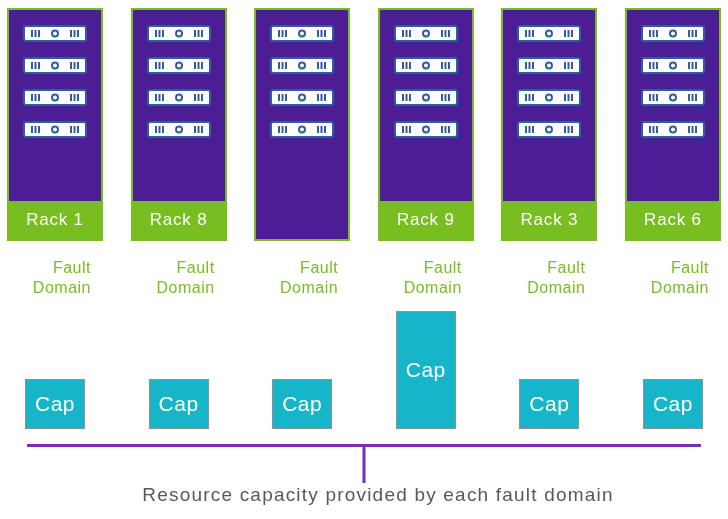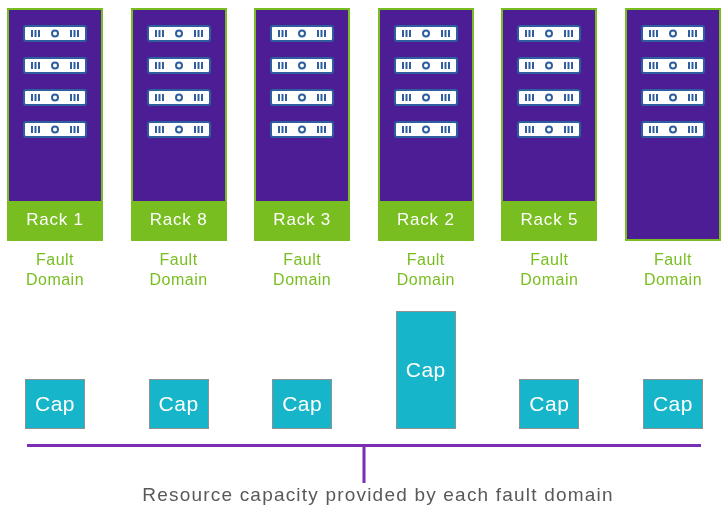--- a/index.html
+++ b/index.html
@@ -45,23 +45,23 @@
   .server .bar{fill:var(--blue);}
   .server .led{fill:none;stroke:var(--blue);stroke-width:2;}
   .rack-label{
     width:100%;height:38px;flex:none;
     background:var(--green);
     color:#ffffff;
     display:flex;align-items:center;justify-content:center;
     font-size:17px;letter-spacing:0.8px;
   }
   .fault-label{
-    margin-top:9px;
+    margin-top:17px;
     width:72px;
-    text-align:center;
+    text-align:right;
     color:var(--green);
     font-size:16px;line-height:20px;
     letter-spacing:0.5px;
   }
   .cap{
     margin-top:auto;
     width:60px;
     background:var(--cyan);
     border:1px solid var(--cap-border);
     display:flex;align-items:center;justify-content:center;
@@ -241,20 +241,129 @@
     <rect class="frame" x="1" y="1" width="62" height="15" rx="2"></rect>
     <rect class="bar" x="8" y="5" width="2" height="7"></rect>
     <rect class="bar" x="11.5" y="5" width="2" height="7"></rect>
     <rect class="bar" x="15" y="5" width="2" height="7"></rect>
     <circle class="led" cx="32" cy="8.5" r="3"></circle>
     <rect class="bar" x="47" y="5" width="2" height="7"></rect>
     <rect class="bar" x="50.5" y="5" width="2" height="7"></rect>
     <rect class="bar" x="54" y="5" width="2" height="7"></rect>
   </svg>
 </div>
+    </div>
+    <div class="fault-label">Fault Domain</div>
+    <div class="cap" style="height: 50px;">
+      <span class="cap-label">Cap</span>
+    </div>
+  </div>
+
+  <div class="column">
+    <div class="rack">
+      <div class="servers">
+  <svg class="server" width="64" height="17" viewBox="0 0 64 17" aria-hidden="true">
+    <rect class="frame" x="1" y="1" width="62" height="15" rx="2"></rect>
+    <rect class="bar" x="8" y="5" width="2" height="7"></rect>
+    <rect class="bar" x="11.5" y="5" width="2" height="7"></rect>
+    <rect class="bar" x="15" y="5" width="2" height="7"></rect>
+    <circle class="led" cx="32" cy="8.5" r="3"></circle>
+    <rect class="bar" x="47" y="5" width="2" height="7"></rect>
+    <rect class="bar" x="50.5" y="5" width="2" height="7"></rect>
+    <rect class="bar" x="54" y="5" width="2" height="7"></rect>
+  </svg>
+
+  <svg class="server" width="64" height="17" viewBox="0 0 64 17" aria-hidden="true">
+    <rect class="frame" x="1" y="1" width="62" height="15" rx="2"></rect>
+    <rect class="bar" x="8" y="5" width="2" height="7"></rect>
+    <rect class="bar" x="11.5" y="5" width="2" height="7"></rect>
+    <rect class="bar" x="15" y="5" width="2" height="7"></rect>
+    <circle class="led" cx="32" cy="8.5" r="3"></circle>
+    <rect class="bar" x="47" y="5" width="2" height="7"></rect>
+    <rect class="bar" x="50.5" y="5" width="2" height="7"></rect>
+    <rect class="bar" x="54" y="5" width="2" height="7"></rect>
+  </svg>
+
+  <svg class="server" width="64" height="17" viewBox="0 0 64 17" aria-hidden="true">
+    <rect class="frame" x="1" y="1" width="62" height="15" rx="2"></rect>
+    <rect class="bar" x="8" y="5" width="2" height="7"></rect>
+    <rect class="bar" x="11.5" y="5" width="2" height="7"></rect>
+    <rect class="bar" x="15" y="5" width="2" height="7"></rect>
+    <circle class="led" cx="32" cy="8.5" r="3"></circle>
+    <rect class="bar" x="47" y="5" width="2" height="7"></rect>
+    <rect class="bar" x="50.5" y="5" width="2" height="7"></rect>
+    <rect class="bar" x="54" y="5" width="2" height="7"></rect>
+  </svg>
+
+  <svg class="server" width="64" height="17" viewBox="0 0 64 17" aria-hidden="true">
+    <rect class="frame" x="1" y="1" width="62" height="15" rx="2"></rect>
+    <rect class="bar" x="8" y="5" width="2" height="7"></rect>
+    <rect class="bar" x="11.5" y="5" width="2" height="7"></rect>
+    <rect class="bar" x="15" y="5" width="2" height="7"></rect>
+    <circle class="led" cx="32" cy="8.5" r="3"></circle>
+    <rect class="bar" x="47" y="5" width="2" height="7"></rect>
+    <rect class="bar" x="50.5" y="5" width="2" height="7"></rect>
+    <rect class="bar" x="54" y="5" width="2" height="7"></rect>
+  </svg>
+</div>
+      <div class="rack-label">Rack 9</div>
+    </div>
+    <div class="fault-label">Fault Domain</div>
+    <div class="cap" style="height: 118px;">
+      <span class="cap-label">Cap</span>
+    </div>
+  </div>
+
+  <div class="column">
+    <div class="rack">
+      <div class="servers">
+  <svg class="server" width="64" height="17" viewBox="0 0 64 17" aria-hidden="true">
+    <rect class="frame" x="1" y="1" width="62" height="15" rx="2"></rect>
+    <rect class="bar" x="8" y="5" width="2" height="7"></rect>
+    <rect class="bar" x="11.5" y="5" width="2" height="7"></rect>
+    <rect class="bar" x="15" y="5" width="2" height="7"></rect>
+    <circle class="led" cx="32" cy="8.5" r="3"></circle>
+    <rect class="bar" x="47" y="5" width="2" height="7"></rect>
+    <rect class="bar" x="50.5" y="5" width="2" height="7"></rect>
+    <rect class="bar" x="54" y="5" width="2" height="7"></rect>
+  </svg>
+
+  <svg class="server" width="64" height="17" viewBox="0 0 64 17" aria-hidden="true">
+    <rect class="frame" x="1" y="1" width="62" height="15" rx="2"></rect>
+    <rect class="bar" x="8" y="5" width="2" height="7"></rect>
+    <rect class="bar" x="11.5" y="5" width="2" height="7"></rect>
+    <rect class="bar" x="15" y="5" width="2" height="7"></rect>
+    <circle class="led" cx="32" cy="8.5" r="3"></circle>
+    <rect class="bar" x="47" y="5" width="2" height="7"></rect>
+    <rect class="bar" x="50.5" y="5" width="2" height="7"></rect>
+    <rect class="bar" x="54" y="5" width="2" height="7"></rect>
+  </svg>
+
+  <svg class="server" width="64" height="17" viewBox="0 0 64 17" aria-hidden="true">
+    <rect class="frame" x="1" y="1" width="62" height="15" rx="2"></rect>
+    <rect class="bar" x="8" y="5" width="2" height="7"></rect>
+    <rect class="bar" x="11.5" y="5" width="2" height="7"></rect>
+    <rect class="bar" x="15" y="5" width="2" height="7"></rect>
+    <circle class="led" cx="32" cy="8.5" r="3"></circle>
+    <rect class="bar" x="47" y="5" width="2" height="7"></rect>
+    <rect class="bar" x="50.5" y="5" width="2" height="7"></rect>
+    <rect class="bar" x="54" y="5" width="2" height="7"></rect>
+  </svg>
+
+  <svg class="server" width="64" height="17" viewBox="0 0 64 17" aria-hidden="true">
+    <rect class="frame" x="1" y="1" width="62" height="15" rx="2"></rect>
+    <rect class="bar" x="8" y="5" width="2" height="7"></rect>
+    <rect class="bar" x="11.5" y="5" width="2" height="7"></rect>
+    <rect class="bar" x="15" y="5" width="2" height="7"></rect>
+    <circle class="led" cx="32" cy="8.5" r="3"></circle>
+    <rect class="bar" x="47" y="5" width="2" height="7"></rect>
+    <rect class="bar" x="50.5" y="5" width="2" height="7"></rect>
+    <rect class="bar" x="54" y="5" width="2" height="7"></rect>
+  </svg>
+</div>
       <div class="rack-label">Rack 3</div>
     </div>
     <div class="fault-label">Fault Domain</div>
     <div class="cap" style="height: 50px;">
       <span class="cap-label">Cap</span>
     </div>
   </div>
 
   <div class="column">
     <div class="rack">
@@ -296,130 +405,21 @@
     <rect class="frame" x="1" y="1" width="62" height="15" rx="2"></rect>
     <rect class="bar" x="8" y="5" width="2" height="7"></rect>
     <rect class="bar" x="11.5" y="5" width="2" height="7"></rect>
     <rect class="bar" x="15" y="5" width="2" height="7"></rect>
     <circle class="led" cx="32" cy="8.5" r="3"></circle>
     <rect class="bar" x="47" y="5" width="2" height="7"></rect>
     <rect class="bar" x="50.5" y="5" width="2" height="7"></rect>
     <rect class="bar" x="54" y="5" width="2" height="7"></rect>
   </svg>
 </div>
-      <div class="rack-label">Rack 2</div>
-    </div>
-    <div class="fault-label">Fault Domain</div>
-    <div class="cap" style="height: 118px;">
-      <span class="cap-label">Cap</span>
-    </div>
-  </div>
-
-  <div class="column">
-    <div class="rack">
-      <div class="servers">
-  <svg class="server" width="64" height="17" viewBox="0 0 64 17" aria-hidden="true">
-    <rect class="frame" x="1" y="1" width="62" height="15" rx="2"></rect>
-    <rect class="bar" x="8" y="5" width="2" height="7"></rect>
-    <rect class="bar" x="11.5" y="5" width="2" height="7"></rect>
-    <rect class="bar" x="15" y="5" width="2" height="7"></rect>
-    <circle class="led" cx="32" cy="8.5" r="3"></circle>
-    <rect class="bar" x="47" y="5" width="2" height="7"></rect>
-    <rect class="bar" x="50.5" y="5" width="2" height="7"></rect>
-    <rect class="bar" x="54" y="5" width="2" height="7"></rect>
-  </svg>
-
-  <svg class="server" width="64" height="17" viewBox="0 0 64 17" aria-hidden="true">
-    <rect class="frame" x="1" y="1" width="62" height="15" rx="2"></rect>
-    <rect class="bar" x="8" y="5" width="2" height="7"></rect>
-    <rect class="bar" x="11.5" y="5" width="2" height="7"></rect>
-    <rect class="bar" x="15" y="5" width="2" height="7"></rect>
-    <circle class="led" cx="32" cy="8.5" r="3"></circle>
-    <rect class="bar" x="47" y="5" width="2" height="7"></rect>
-    <rect class="bar" x="50.5" y="5" width="2" height="7"></rect>
-    <rect class="bar" x="54" y="5" width="2" height="7"></rect>
-  </svg>
-
-  <svg class="server" width="64" height="17" viewBox="0 0 64 17" aria-hidden="true">
-    <rect class="frame" x="1" y="1" width="62" height="15" rx="2"></rect>
-    <rect class="bar" x="8" y="5" width="2" height="7"></rect>
-    <rect class="bar" x="11.5" y="5" width="2" height="7"></rect>
-    <rect class="bar" x="15" y="5" width="2" height="7"></rect>
-    <circle class="led" cx="32" cy="8.5" r="3"></circle>
-    <rect class="bar" x="47" y="5" width="2" height="7"></rect>
-    <rect class="bar" x="50.5" y="5" width="2" height="7"></rect>
-    <rect class="bar" x="54" y="5" width="2" height="7"></rect>
-  </svg>
-
-  <svg class="server" width="64" height="17" viewBox="0 0 64 17" aria-hidden="true">
-    <rect class="frame" x="1" y="1" width="62" height="15" rx="2"></rect>
-    <rect class="bar" x="8" y="5" width="2" height="7"></rect>
-    <rect class="bar" x="11.5" y="5" width="2" height="7"></rect>
-    <rect class="bar" x="15" y="5" width="2" height="7"></rect>
-    <circle class="led" cx="32" cy="8.5" r="3"></circle>
-    <rect class="bar" x="47" y="5" width="2" height="7"></rect>
-    <rect class="bar" x="50.5" y="5" width="2" height="7"></rect>
-    <rect class="bar" x="54" y="5" width="2" height="7"></rect>
-  </svg>
-</div>
-      <div class="rack-label">Rack 5</div>
-    </div>
-    <div class="fault-label">Fault Domain</div>
-    <div class="cap" style="height: 50px;">
-      <span class="cap-label">Cap</span>
-    </div>
-  </div>
-
-  <div class="column">
-    <div class="rack">
-      <div class="servers">
-  <svg class="server" width="64" height="17" viewBox="0 0 64 17" aria-hidden="true">
-    <rect class="frame" x="1" y="1" width="62" height="15" rx="2"></rect>
-    <rect class="bar" x="8" y="5" width="2" height="7"></rect>
-    <rect class="bar" x="11.5" y="5" width="2" height="7"></rect>
-    <rect class="bar" x="15" y="5" width="2" height="7"></rect>
-    <circle class="led" cx="32" cy="8.5" r="3"></circle>
-    <rect class="bar" x="47" y="5" width="2" height="7"></rect>
-    <rect class="bar" x="50.5" y="5" width="2" height="7"></rect>
-    <rect class="bar" x="54" y="5" width="2" height="7"></rect>
-  </svg>
-
-  <svg class="server" width="64" height="17" viewBox="0 0 64 17" aria-hidden="true">
-    <rect class="frame" x="1" y="1" width="62" height="15" rx="2"></rect>
-    <rect class="bar" x="8" y="5" width="2" height="7"></rect>
-    <rect class="bar" x="11.5" y="5" width="2" height="7"></rect>
-    <rect class="bar" x="15" y="5" width="2" height="7"></rect>
-    <circle class="led" cx="32" cy="8.5" r="3"></circle>
-    <rect class="bar" x="47" y="5" width="2" height="7"></rect>
-    <rect class="bar" x="50.5" y="5" width="2" height="7"></rect>
-    <rect class="bar" x="54" y="5" width="2" height="7"></rect>
-  </svg>
-
-  <svg class="server" width="64" height="17" viewBox="0 0 64 17" aria-hidden="true">
-    <rect class="frame" x="1" y="1" width="62" height="15" rx="2"></rect>
-    <rect class="bar" x="8" y="5" width="2" height="7"></rect>
-    <rect class="bar" x="11.5" y="5" width="2" height="7"></rect>
-    <rect class="bar" x="15" y="5" width="2" height="7"></rect>
-    <circle class="led" cx="32" cy="8.5" r="3"></circle>
-    <rect class="bar" x="47" y="5" width="2" height="7"></rect>
-    <rect class="bar" x="50.5" y="5" width="2" height="7"></rect>
-    <rect class="bar" x="54" y="5" width="2" height="7"></rect>
-  </svg>
-
-  <svg class="server" width="64" height="17" viewBox="0 0 64 17" aria-hidden="true">
-    <rect class="frame" x="1" y="1" width="62" height="15" rx="2"></rect>
-    <rect class="bar" x="8" y="5" width="2" height="7"></rect>
-    <rect class="bar" x="11.5" y="5" width="2" height="7"></rect>
-    <rect class="bar" x="15" y="5" width="2" height="7"></rect>
-    <circle class="led" cx="32" cy="8.5" r="3"></circle>
-    <rect class="bar" x="47" y="5" width="2" height="7"></rect>
-    <rect class="bar" x="50.5" y="5" width="2" height="7"></rect>
-    <rect class="bar" x="54" y="5" width="2" height="7"></rect>
-  </svg>
-</div>
+      <div class="rack-label">Rack 6</div>
     </div>
     <div class="fault-label">Fault Domain</div>
     <div class="cap" style="height: 50px;">
       <span class="cap-label">Cap</span>
     </div>
   </div>
 </div>
 
   <div class="bracket">
     <div class="tick"></div>

